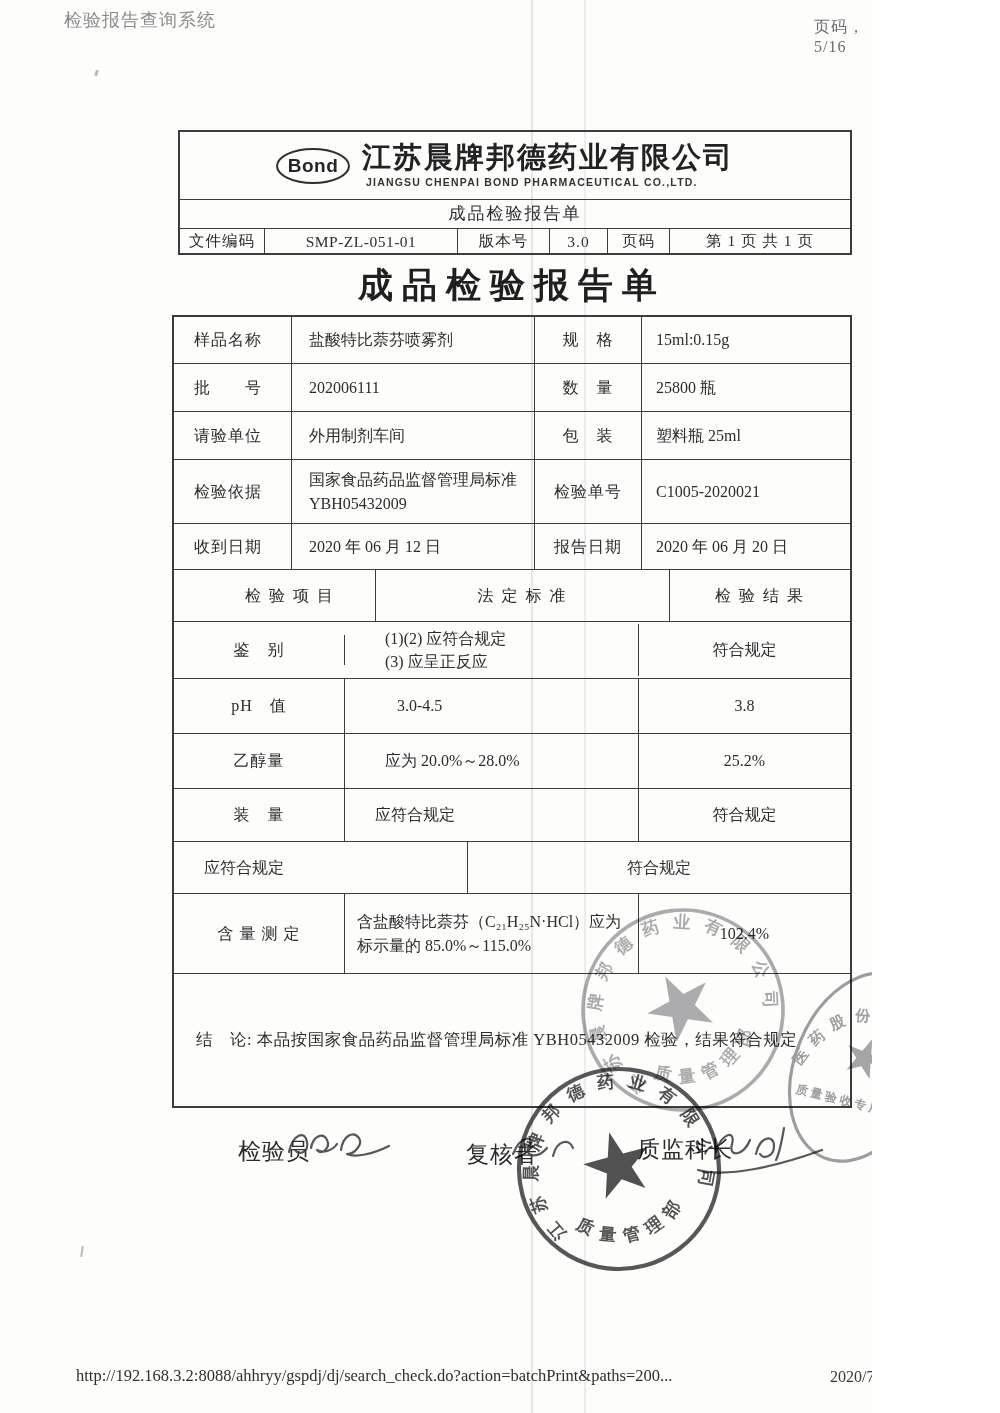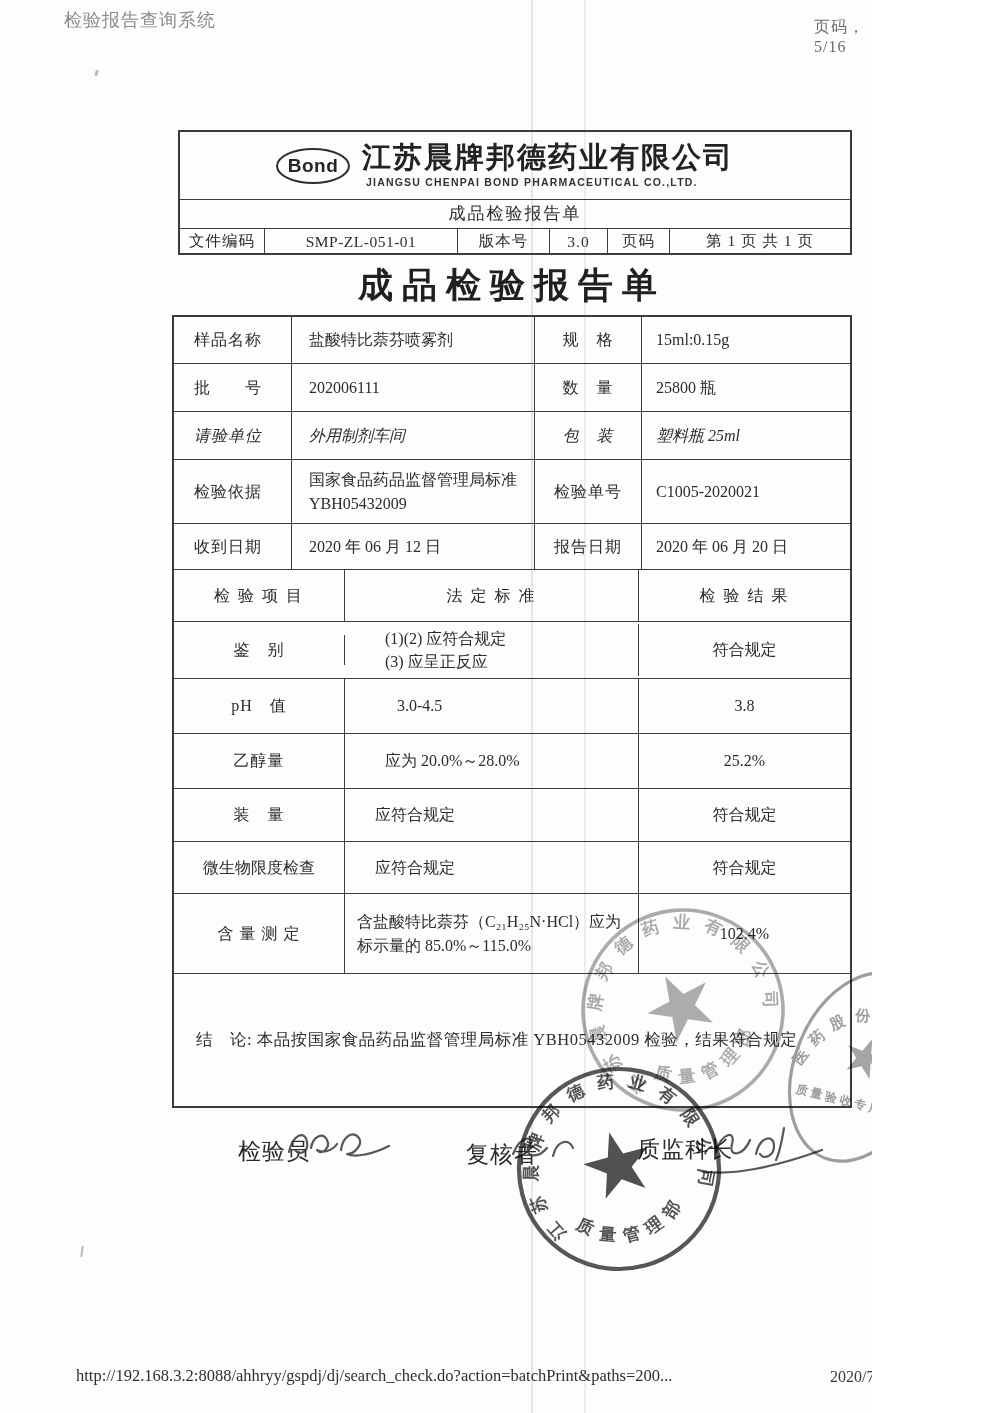--- a/index.html
+++ b/index.html
@@ -108,21 +108,21 @@
       <div class="cell c-v2 last">15ml:0.15g</div>
     </div>
 
     <div class="trow" style="height:48px;">
       <div class="cell c-l1">批　　号</div>
       <div class="cell c-v1">202006111</div>
       <div class="cell c-l2">数　量</div>
       <div class="cell c-v2 last">25800 瓶</div>
     </div>
 
-    <div class="trow" style="height:48px;font-style:italic;">
+    <div class="trow" style="height:48px;">
       <div class="cell c-l1">请验单位</div>
       <div class="cell c-v1">外用制剂车间</div>
       <div class="cell c-l2">包　装</div>
       <div class="cell c-v2 last">塑料瓶 25ml</div>
     </div>
 
     <div class="trow" style="height:64px;">
       <div class="cell c-l1">检验依据</div>
       <div class="cell c-v1">国家食品药品监督管理局标准 YBH05432009</div>
       <div class="cell c-l2">检验单号</div>
@@ -130,21 +130,21 @@
     </div>
 
     <div class="trow" style="height:46px;">
       <div class="cell c-l1">收到日期</div>
       <div class="cell c-v1">2020 年 06 月 12 日</div>
       <div class="cell c-l2">报告日期</div>
       <div class="cell c-v2 last">2020 年 06 月 20 日</div>
     </div>
 
     <div class="trow" style="height:52px;">
-      <div class="cell c-i" style="letter-spacing:2px;">检 验 项 目</div>
+      <div class="cell c-i" style="letter-spacing:2px;margin-left:31px;">检 验 项 目</div>
       <div class="cell c-s" style="justify-content:center;padding-left:8px;letter-spacing:2px;">法 定 标 准</div>
       <div class="cell c-r last" style="letter-spacing:2px;">检 验 结 果</div>
     </div>
 
 
     <div class="trow" style="height:57px;align-items:center;">
       <div class="cell c-i">鉴　别</div>
       <div class="cell c-s med prelines">(1)(2) 应符合规定
 (3) 应呈正反应</div>
       <div class="cell c-r last">符合规定</div>
@@ -162,21 +162,20 @@
       <div class="cell c-r last">25.2%</div>
     </div>
 
     <div class="trow" style="height:53px;">
       <div class="cell c-i">装　量</div>
       <div class="cell c-s">应符合规定</div>
       <div class="cell c-r last">符合规定</div>
     </div>
 
     <div class="trow" style="height:52px;">
-      <div class="cell c-i" style="letter-spacing:0;">微生物限度检查</div>
       <div class="cell c-s">应符合规定</div>
       <div class="cell c-r last">符合规定</div>
     </div>
 
     <div class="trow" style="height:80px;">
       <div class="cell c-i">含 量 测 定</div>
       <div class="cell c-s tight">含盐酸特比萘芬（C₂₁H₂₅N·HCl）应为标示量的 85.0%～115.0%</div>
       <div class="cell c-r last">102.4%</div>
     </div>
 

